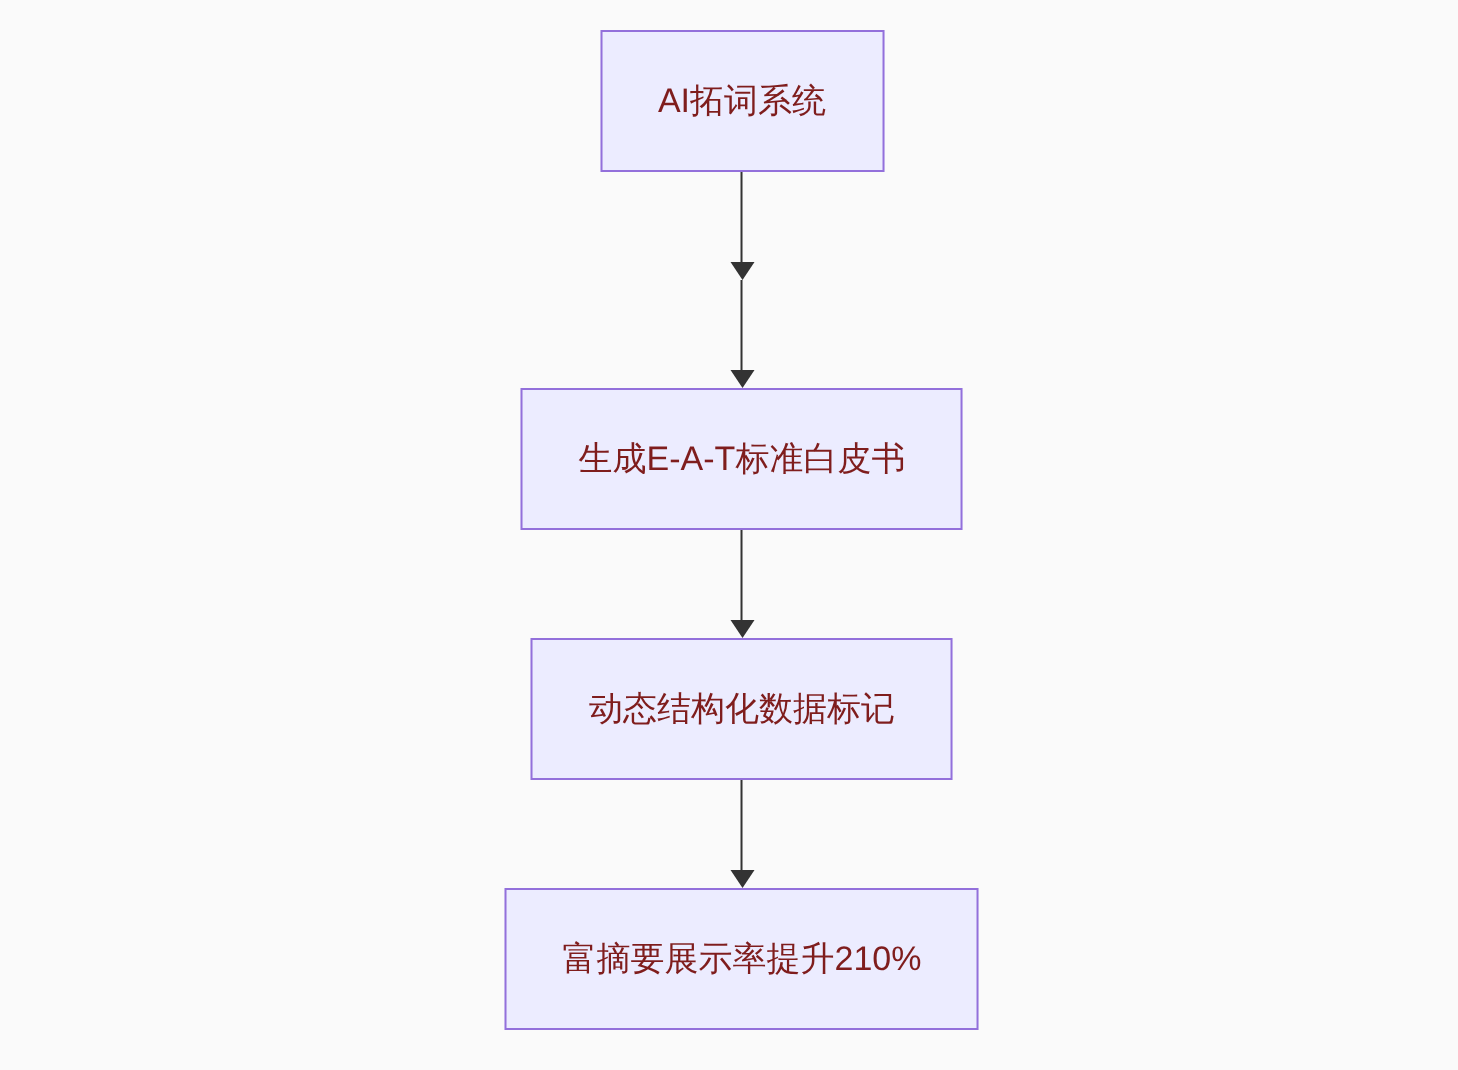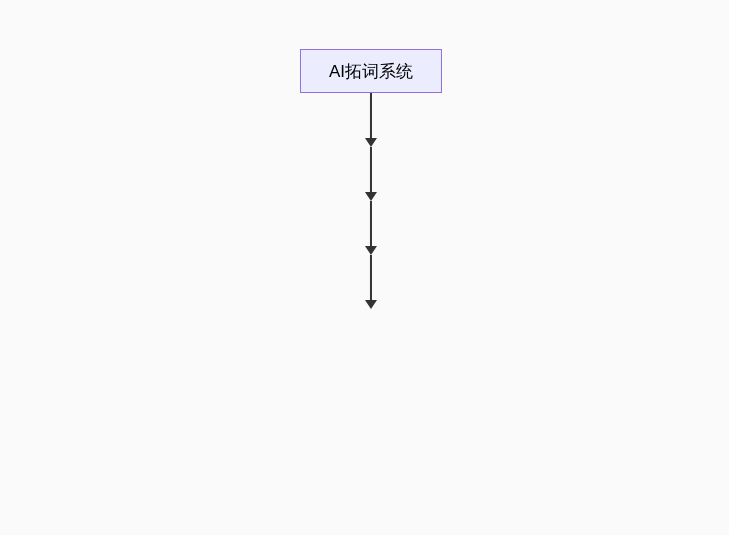--- a/index.html
+++ b/index.html
@@ -18,32 +18,31 @@
     position: absolute;
     top: 15px;
     left: 371px;
     transform: translateX(-50%);
     display: flex;
     flex-direction: column;
     align-items: center;
   }
   .node {
     box-sizing: border-box;
-    height: 44px;
+    height: 71px;
     padding: 0 28px;
     background: #ECECFF;
     border: 1px solid #9370DB;
-    color: #000000;
+    color: #7f1d1d;
     font-size: 17px;
     display: flex;
     align-items: center;
     justify-content: center;
     white-space: nowrap;
     text-align: center;
-    margin-top: 34px;
   }
   .arrow {
     width: 14px;
     height: 54px;
     position: relative;
     display: flex;
     flex-direction: column;
     align-items: center;
   }
   .arrow-line {
@@ -70,26 +69,29 @@
     <div class="arrow-line"></div>
     <div class="arrow-head"></div>
   </div>
 
 
   <div class="arrow">
     <div class="arrow-line"></div>
     <div class="arrow-head"></div>
   </div>
 
+  <div class="node">生成E-A-T标准白皮书</div>
 
   <div class="arrow">
     <div class="arrow-line"></div>
     <div class="arrow-head"></div>
   </div>
 
+  <div class="node">动态结构化数据标记</div>
 
   <div class="arrow">
     <div class="arrow-line"></div>
     <div class="arrow-head"></div>
   </div>
 
+  <div class="node">富摘要展示率提升210%</div>
 
 </div>
 
 </body></html>

